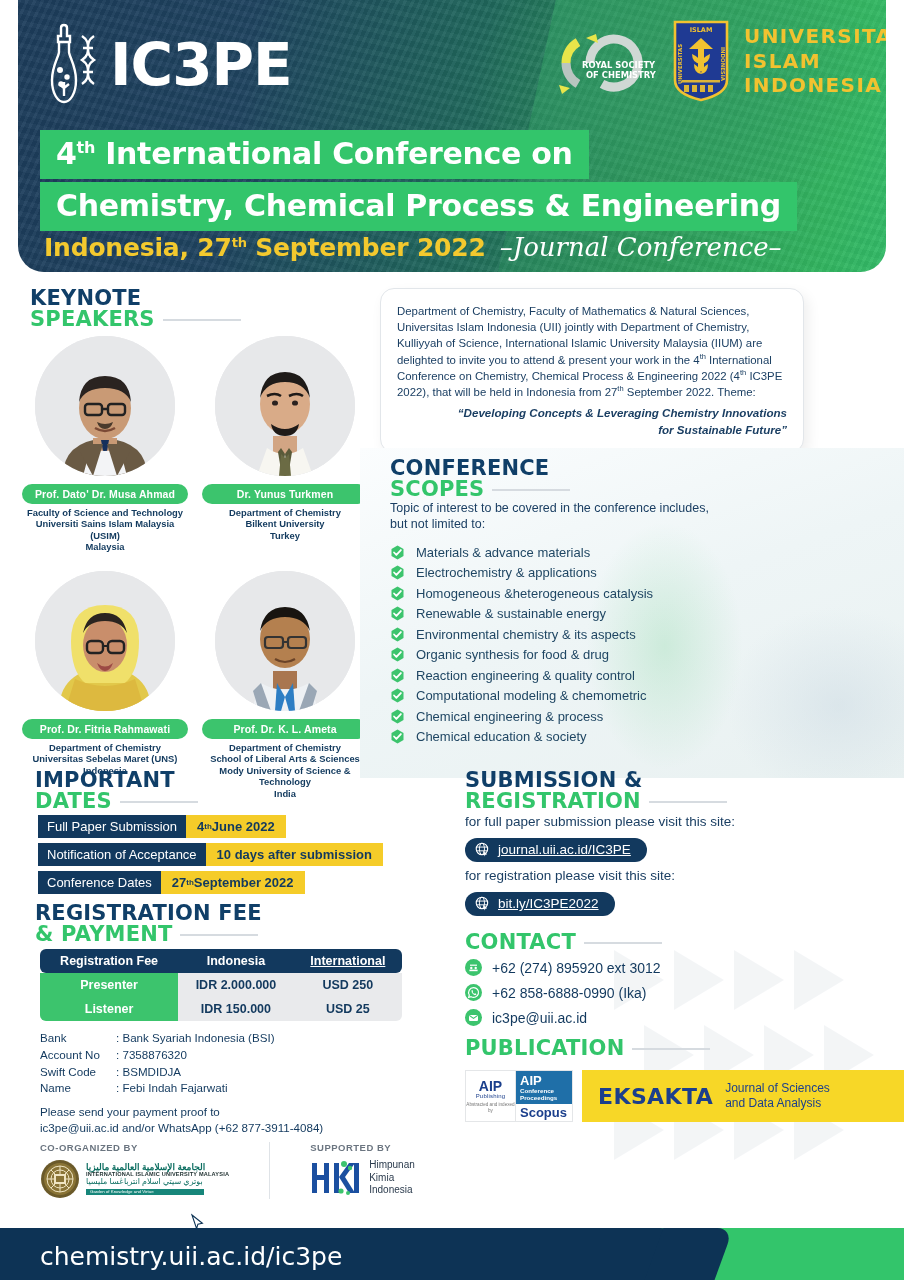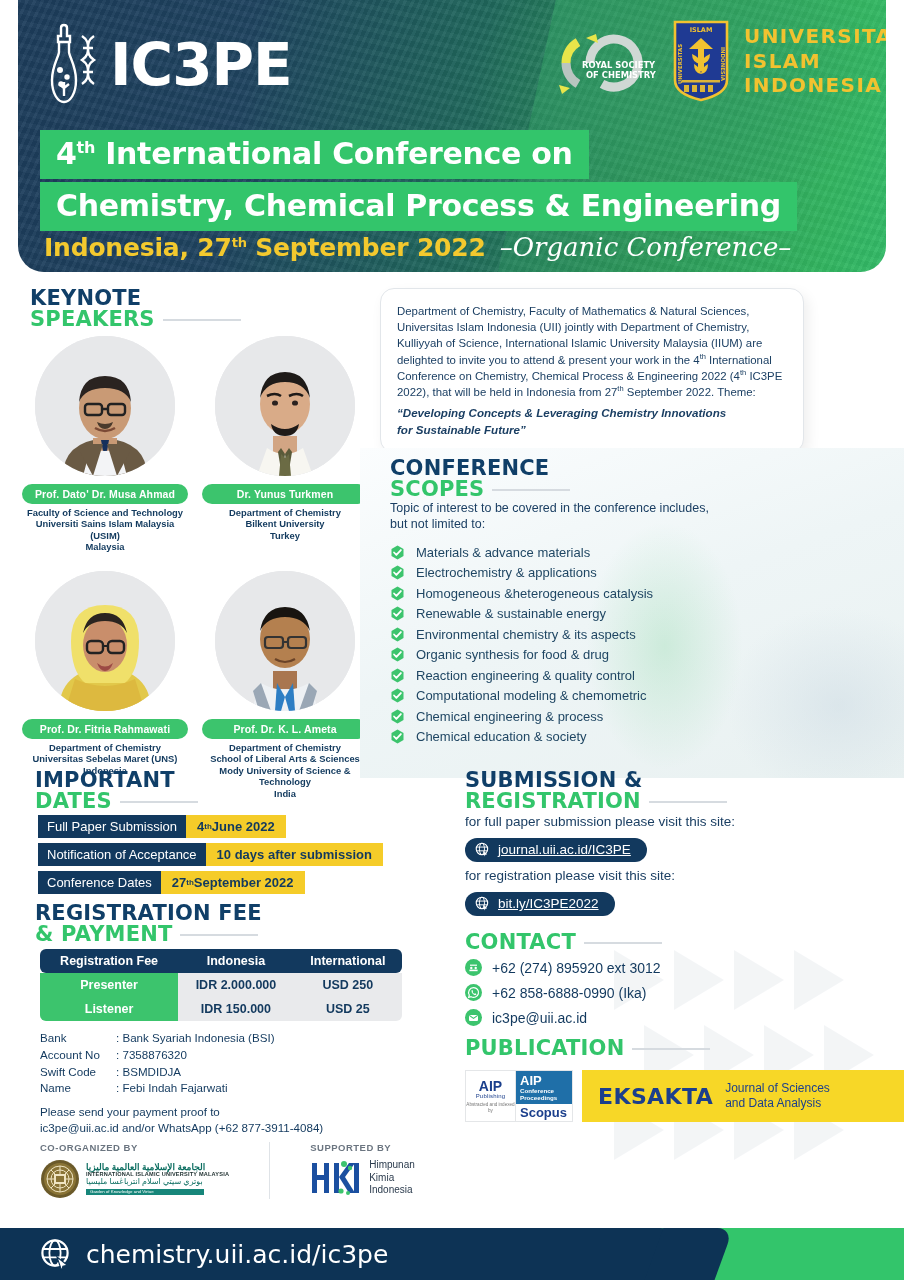--- a/index.html
+++ b/index.html
@@ -82,21 +82,21 @@
   .sp-aff { color:#123a5e; font-size:9.4px; line-height:1.22; margin-top:3px; font-weight:700;}
 
   
   .invite {
     position:absolute; left:380px; top:288px; width:424px; padding:14px 16px 14px 16px;
     background:#ffffff; border:1px solid #e2e6ea; border-radius:14px;
     box-shadow: 4px 6px 14px rgba(0,0,0,.07);
   }
   .invite p { color:#1b3f63; font-size:11.4px; line-height:1.42; text-align:left;}
   .invite p sup{font-size:7.5px;}
-  .invite .theme { text-align:left; font-style:italic; font-weight:800; margin-top:5px; font-size:11.6px; }
+  .invite .theme { text-align:right; font-style:italic; font-weight:800; margin-top:5px; font-size:11.6px; }
 
   
   .scopes-bg {
     position:absolute; left:360px; top:448px; width:544px; height:330px;
     background:
       radial-gradient(ellipse 120px 190px at 56% 60%, rgba(120,210,150,.28), transparent 65%),
       radial-gradient(ellipse 160px 140px at 88% 78%, rgba(200,215,225,.45), transparent 70%),
       linear-gradient(160deg, #fbfdfe 0%, #eef5f6 48%, #e9f1f1 100%);
   }
   .scopes-head { position:absolute; left:390px; top:458px; }
@@ -113,21 +113,21 @@
   .d-lbl { background:#12395e; color:#fff; font-size:13px; padding:3px 9px; white-space:nowrap; display:flex; align-items:center;}
   .d-val { background:#f5cc29; color:#12395e; font-weight:700; font-size:13px; padding:3px 11px; white-space:nowrap; display:flex; align-items:center;}
   .d-val sup{font-size:8px;}
 
   
   .fee-head { position:absolute; left:35px; top:903px; }
   .fee-table { position:absolute; left:40px; top:949px; width:362px; border-collapse:collapse; }
   .fee-table th, .fee-table td { font-size:12.5px; text-align:center; padding:5px 4px; }
   .fee-table thead th { background:#12395e; color:#fff; font-weight:700; }
   .fee-table thead th:first-child{ border-top-left-radius:6px; border-bottom-left-radius:6px;}
-  .fee-table thead th:last-child{ border-top-right-radius:6px; border-bottom-right-radius:6px;}
+  .fee-table thead th:last-child{ border-top-right-radius:6px; border-bottom-right-radius:6px;text-decoration:underline;}
   .fee-table tbody td.role { background:#3cc46d; color:#fff; font-weight:700;}
   .fee-table tbody td { background:#e9eaec; color:#12395e; font-weight:700;}
   .fee-table tbody tr:last-child td.role{border-bottom-left-radius:6px;}
   .fee-table tbody tr:last-child td:last-child{border-bottom-right-radius:6px;}
 
   .bank { position:absolute; left:40px; top:1030px; color:#12395e; font-size:11.6px; line-height:1.45;}
   .bank .bk { display:flex; }
   .bank .bk b { width:76px; font-weight:400; }
   .bank .note { margin-top:7px; line-height:1.35; }
 
@@ -186,21 +186,21 @@
   
   .bottom-green { position:absolute; left:0; bottom:0; width:904px; height:52px; background:#33c56b;}
   .bottom-navy {
     position:absolute; left:0; bottom:0; width:690px; height:52px; background:#0d3355;
     border-top-right-radius: 30px; border-bottom-right-radius: 0;
   }
   .bottom-navy::after{
     content:""; position:absolute; right:-34px; top:0; width:70px; height:52px;
     background:#0d3355; transform: skewX(-20deg); border-top-right-radius:16px;
   }
-  .bottom-url { position:absolute; left:40px; bottom:9px; display:flex; align-items:center; gap:13px; z-index:5;}
+  .bottom-url { position:absolute; left:40px; bottom:9px; display:flex; align-items:center; gap:13px; z-index:5;flex-direction:column;}
   .globe-b { width:33px; height:33px;}
   .bottom-url .u { color:#fff; font-size:25px; font-weight:500; font-family:"DejaVu Sans", sans-serif;}
 
   
   .lower-bg { position:absolute; left:0; top:778px; width:904px; height:450px; background:#fff;}
   .tri-wm { position:absolute; right:0; top:930px; width:300px; height:230px; opacity:.5; }
 </style>
 </head>
 <body>
 
@@ -284,21 +284,21 @@
       </div>
     </div>
 
     <div class="title-bar title-bar-1">
       <span>4</span><sup>th</sup><span> International Conference on</span>
     </div>
     <div class="title-bar title-bar-2">Chemistry,  Chemical Process &amp; Engineering</div>
 
     <div class="date-line">
       <span class="date-main"><span>Indonesia, 27</span><sup>th</sup><span> September 2022</span></span>
-      <span class="date-virtual">–Organic Conference–</span>
+      <span class="date-virtual">–Journal Conference–</span>
     </div>
   </div>
 
   <div class="sec-head keynote-head">
     <div class="l1">KEYNOTE</div>
     <div><span class="l2">SPEAKERS</span><span class="rule"></span></div>
   </div>
 
   <div class="speakers">
     <div class="sp-row">

